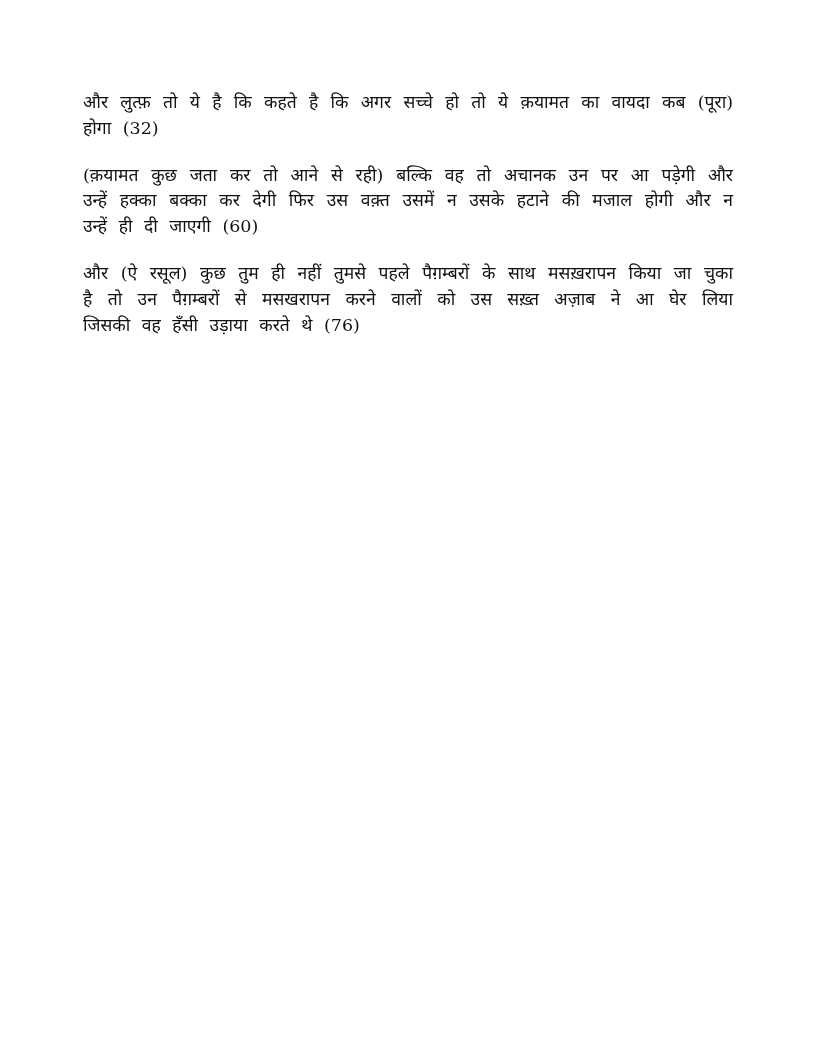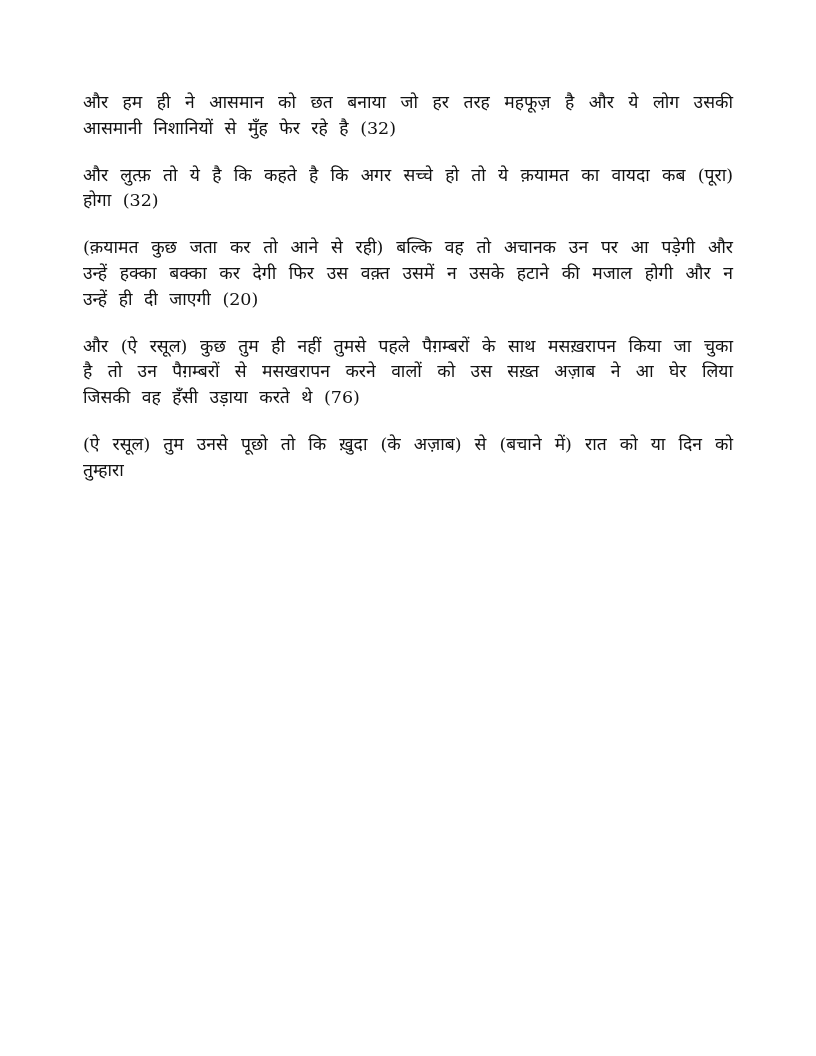--- a/index.html
+++ b/index.html
@@ -29,18 +29,16 @@
     -webkit-font-smoothing: antialiased;
   }
   .para:last-child {
     margin-bottom: 0;
   }
 </style>
 </head>
 <body>
 
 <div class="page">
-  <p class="para">और हम ही ने आसमान को छत बनाया जो हर तरह महफूज़ है और ये लोग उसकी आसमानी निशानियों से मुँह फेर रहे है  (32)</p>
   <p class="para">और लुत्फ़ तो ये है कि कहते है कि अगर सच्चे हो तो ये क़यामत का वायदा कब (पूरा) होगा (32)</p>
-  <p class="para">(क़यामत कुछ जता कर तो आने से रही) बल्कि वह तो अचानक उन पर आ पड़ेगी और उन्हें हक्का बक्का कर देगी फिर उस वक़्त उसमें न उसके हटाने की मजाल होगी और न उन्हें ही दी जाएगी  (20)</p>
+  <p class="para">(क़यामत कुछ जता कर तो आने से रही) बल्कि वह तो अचानक उन पर आ पड़ेगी और उन्हें हक्का बक्का कर देगी फिर उस वक़्त उसमें न उसके हटाने की मजाल होगी और न उन्हें ही दी जाएगी  (60)</p>
   <p class="para">और (ऐ रसूल) कुछ तुम ही नहीं तुमसे पहले पैग़म्बरों के साथ मसख़रापन किया जा चुका है तो उन पैग़म्बरों से मसखरापन करने वालों को उस सख़्त अज़ाब ने आ घेर लिया जिसकी वह हँसी उड़ाया करते थे  (76)</p>
-  <p class="para">(ऐ रसूल) तुम उनसे पूछो तो कि ख़ुदा (के अज़ाब) से (बचाने में) रात को या दिन को तुम्हारा</p>
 </div>
 
 </body></html>

